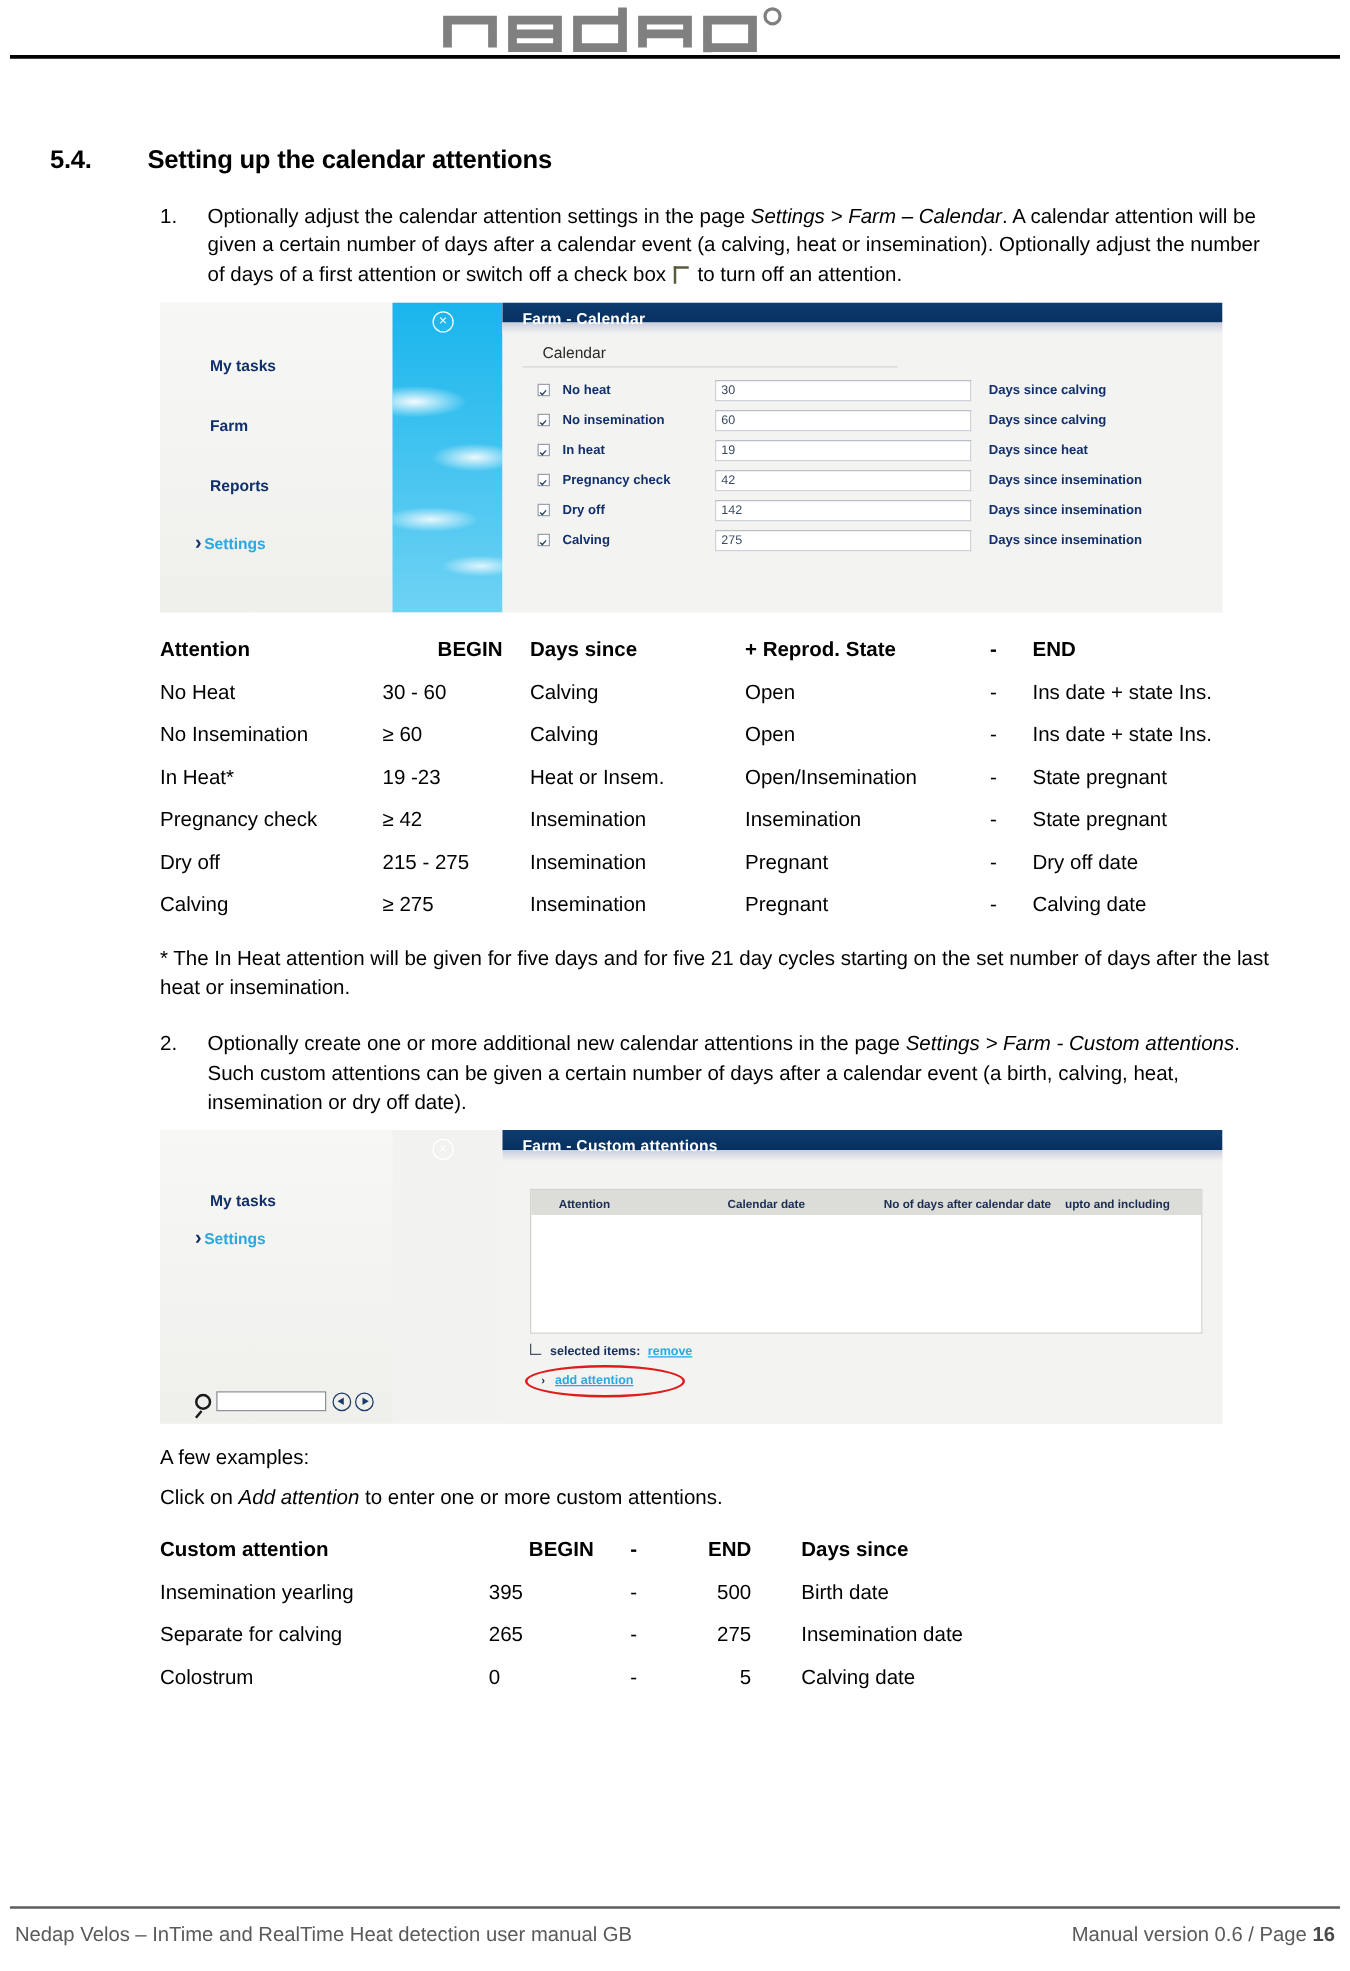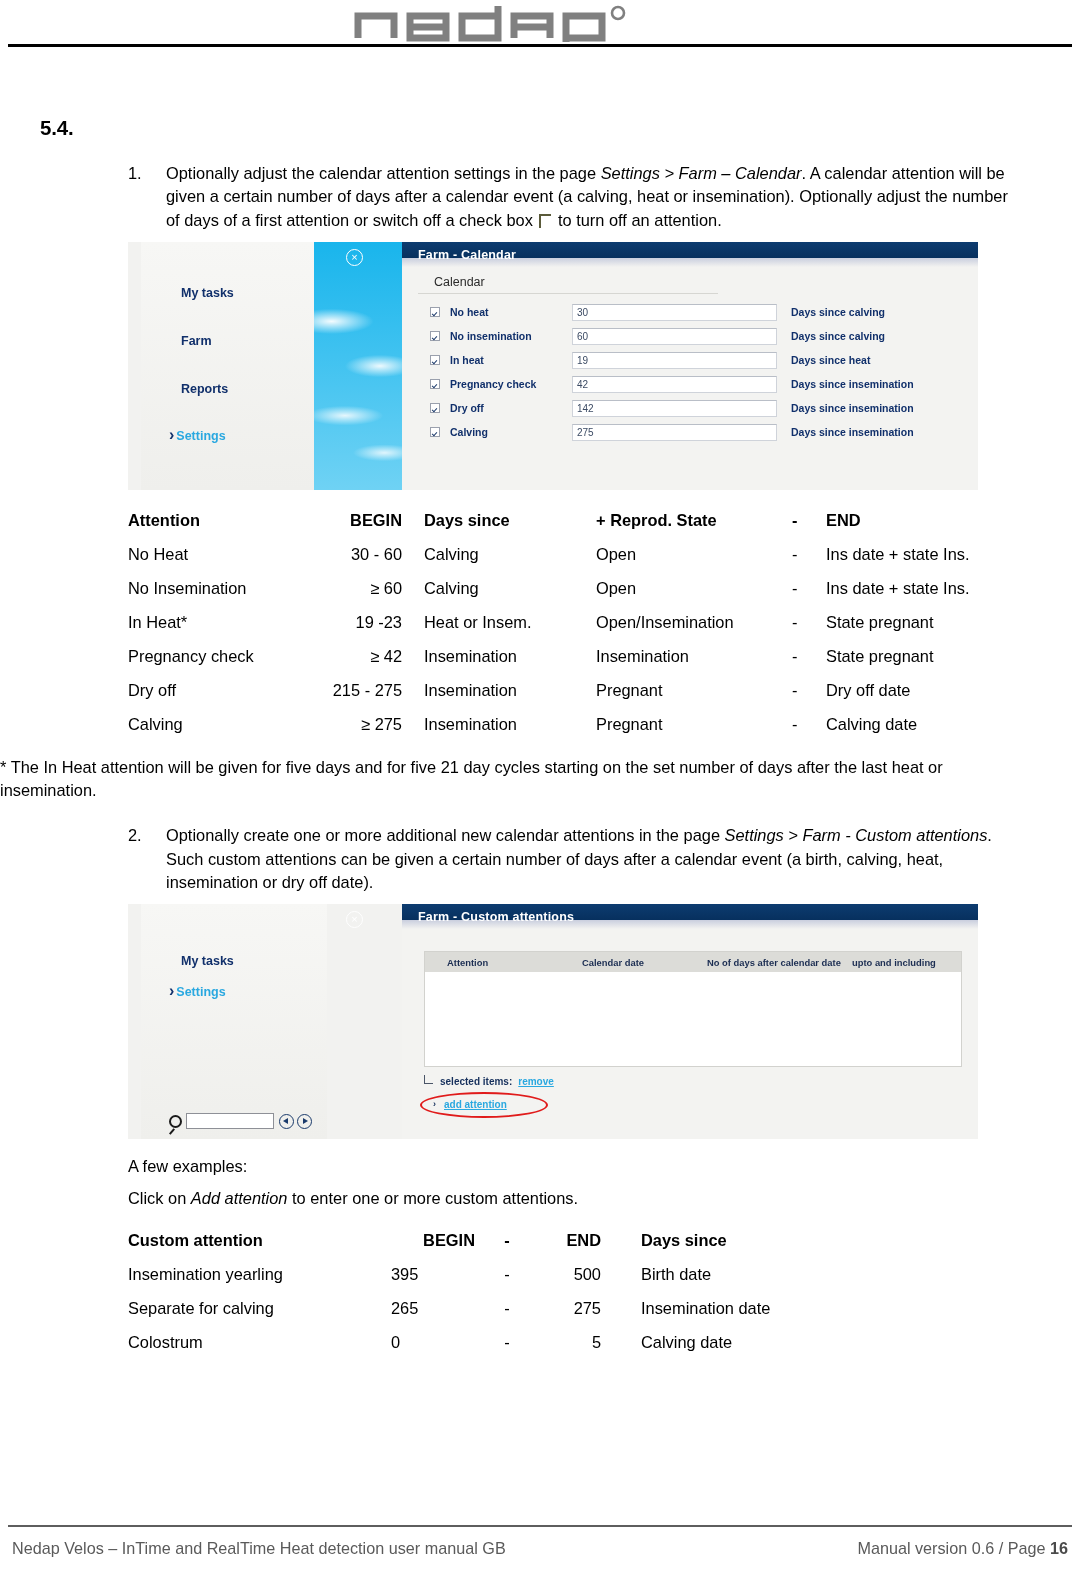--- a/index.html
+++ b/index.html
@@ -95,21 +95,21 @@
     background: #f2f2f0;
     position: relative;
     overflow: hidden;
     font-family: "Liberation Sans", sans-serif;
   }
   .shot-1 { height: 248px; }
   .shot-2 { height: 235px; }
 
   .shot-sidebar {
     position: absolute;
-    left: 13px; top: 0; bottom: 0;
+    left: 0; top: 0; bottom: 0;
     width: 186px;
     background: linear-gradient(180deg,#f7f7f5 0%, #efefec 100%);
   }
   .shot-sidebar .nav {
     padding-left: 40px;
   }
   .nav-item {
     font-size: 12.5px;
     font-weight: bold;
     color: #11306b;
@@ -359,40 +359,41 @@
     text-align: left;
     padding: 7px 0 8px 0;
     font-weight: normal;
     vertical-align: top;
     white-space: nowrap;
   }
   .dtable th { font-weight: bold; }
 
   
   .t1 .c-attention { width: 178px; }
-  .t1 .c-begin     { width: 118px; text-align: right; padding-right: 22px; }
+  .t1 .c-begin     { width: 118px; text-align: left; padding-right: 22px; }
   .t1 .c-days      { width: 172px; }
   .t1 .c-repro     { width: 196px; }
   .t1 .c-dash      { width: 34px; }
   .t1 .c-end       { }
 
   .t1 th.c-begin { text-align: right; padding-right: 22px; }
 
   
   .t2 .c-name  { width: 263px; }
   .t2 .c-begin { width: 84px; }
   .t2 .c-dash  { width: 64px; text-align: center; }
   .t2 .c-end   { width: 62px; text-align: right; }
   .t2 .c-since { padding-left: 40px; }
   .t2 th.c-begin { text-align: right; }
   .t2 th.c-dash  { text-align: center; }
   .t2 th.c-end   { text-align: right; }
 
   .footnote {
     margin: 14px 0 0 0;
+    padding-left: 128px;
     padding-right: 60px;
     font-size: 16.4px;
     line-height: 1.42;
   }
 
   
   .page-footer {
     position: absolute;
     left: 0; right: 0;
     bottom: 0;
@@ -439,20 +440,21 @@
       </g>
     </svg>
   </div>
   <div class="header-rule"></div>
 </div>
 
 <div class="content">
 
   <div class="section-heading">
     <span class="section-num">5.4.</span>
+    <span class="section-title">Setting up the calendar attentions</span>
   </div>
 
   <div class="num-para">
     <span class="marker">1.</span>
     <span class="body"><span>Optionally adjust the calendar attention settings in the page </span><i>Settings &gt; Farm – Calendar</i><span>. A calendar attention will be given a certain number of days after a calendar event (a calving, heat or insemination). Optionally adjust the number of days of a first attention or switch off a check box </span><span class="cbglyph"></span><span> to turn off an attention.</span></span>
   </div>
 
   <div class="shot shot-1">
     <div class="shot-sidebar">
       <div class="nav">

